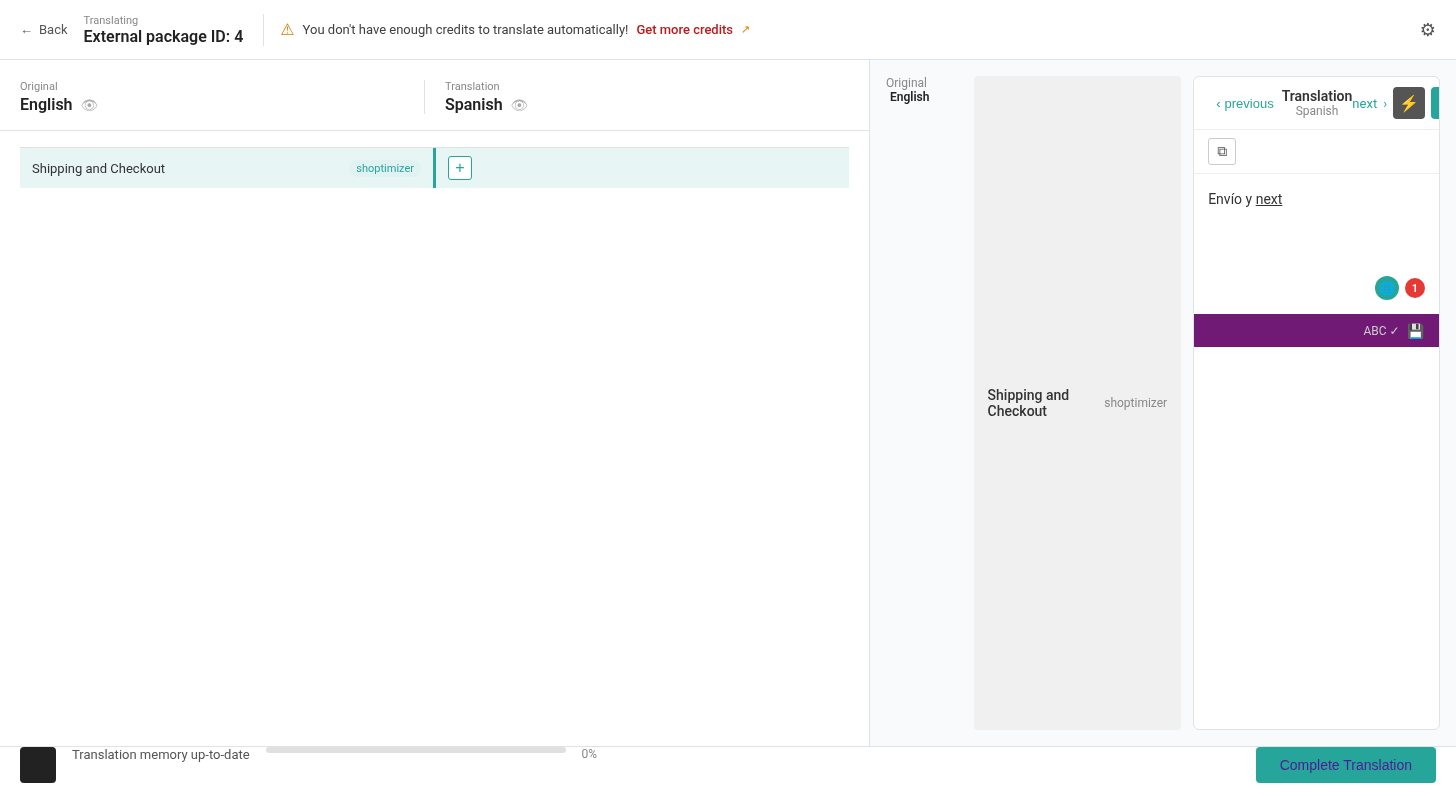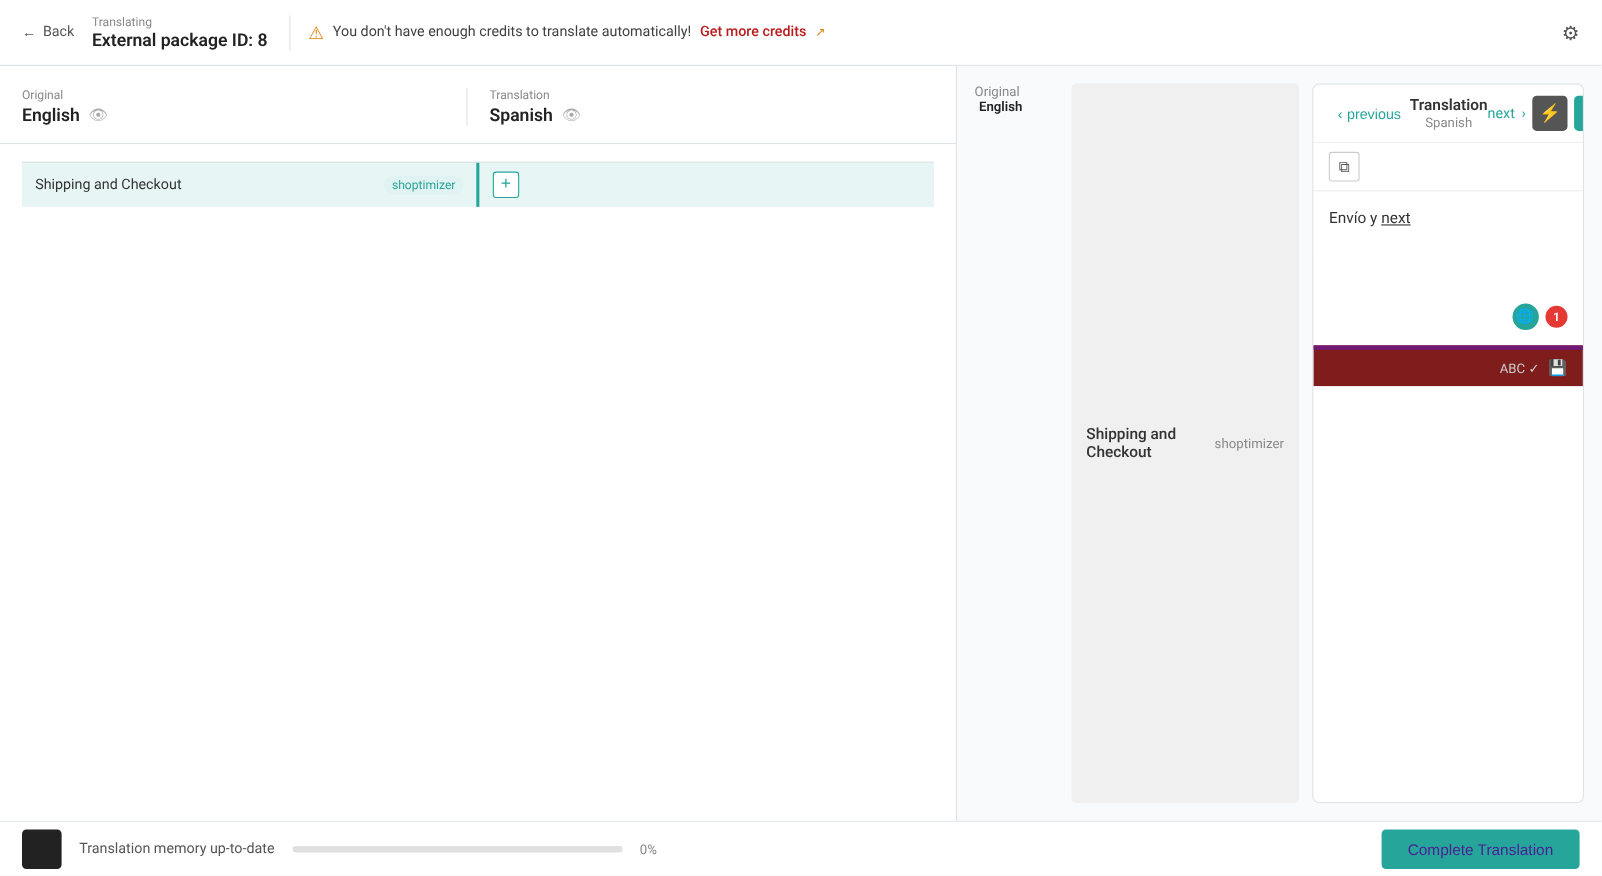--- a/index.html
+++ b/index.html
@@ -9,21 +9,21 @@
 </head>
 <body>
 
 <div style="background:#fff; border-bottom:1px solid #dde3e7; padding:0 20px; height:60px; display:flex; align-items:center; gap:16px; position:relative;">
   <div class="back-btn">
     <span>←</span>
     <span>Back</span>
   </div>
   <div style="display:flex;flex-direction:column;border-right:1px solid #dde3e7;padding-right:20px;">
     <span style="font-size:11px;color:#888;">Translating</span>
-    <span style="font-size:16px;font-weight:600;color:#222;">External package ID: 8</span>
+    <span style="font-size:16px;font-weight:600;color:#222;">External package ID: 4</span>
   </div>
   <div style="display:flex;align-items:center;gap:8px;flex:1;">
     <span style="color:#e07b00;font-size:16px;">⚠</span>
     <span style="font-size:13px;color:#404040;">You don't have enough credits to translate automatically!</span>
     <a style="color:#b91c1c;font-weight:500;cursor:pointer;text-decoration:none;font-size:13px;">Get more credits</a>
     <span style="color:#e07b00;font-size:11px;">↗</span>
   </div>
   <button style="background:none;border:none;cursor:pointer;color:#555;font-size:18px;margin-left:auto;">
     <span>⚙</span>
   </button>
@@ -108,30 +108,30 @@
       <div style="padding:14px;min-height:140px;position:relative;cursor:text;">
         <div style="font-size:14px;color:#333;line-height:1.6;">
           <span>Envío y </span><u>next</u>
         </div>
         <div style="position:absolute;bottom:14px;right:14px;display:flex;align-items:center;gap:6px;">
           <div style="background:#26a69a;color:#fff;border-radius:50%;width:24px;height:24px;display:flex;align-items:center;justify-content:center;font-size:13px;">🌐</div>
           <div style="background:#e53935;color:#fff;border-radius:50%;width:20px;height:20px;display:flex;align-items:center;justify-content:center;font-size:11px;font-weight:600;">1</div>
         </div>
       </div>
 
-      <div style="background:#7f1d1d;padding:8px 14px;display:flex;align-items:center;justify-content:flex-end;gap:8px;border-top:4px solid #701a75;">
+      <div style="background:#701a75;padding:8px 14px;display:flex;align-items:center;justify-content:flex-end;gap:8px;border-top:1px solid #701a75;">
         <span style="color:#ccc;font-size:12px;">ABC ✓</span>
         <span style="color:#ccc;font-size:14px;cursor:pointer;">💾</span>
       </div>
 
     </div>
   </div>
 </div>
 
-<div style="height:50px;background:#fff;border-top:1px solid #dde3e7;display:flex;align-items:center;padding:0 20px;gap:16px;">
+<div style="height:50px;background:#fff;border-top:1px solid #dde3e7;display:flex;align-items:flex-start;padding:0 20px;gap:16px;">
   <div style="width:36px;height:36px;background:#222;border-radius:4px;flex-shrink:0;"></div>
   <span style="font-size:13px;color:#555;">Translation memory up-to-date</span>
   <div style="flex:1;max-width:300px;height:6px;background:#e0e0e0;border-radius:3px;">
     <div style="height:100%;width:0%;background:#333;border-radius:3px;"></div>
   </div>
   <span style="font-size:12px;color:#888;">0%</span>
   <div style="flex:1;"></div>
   <button style="background:#26a69a;color:#4c1d95;border:none;border-radius:4px;padding:10px 24px;font-size:14px;font-weight:500;cursor:pointer;">Complete Translation</button>
 </div>
 

